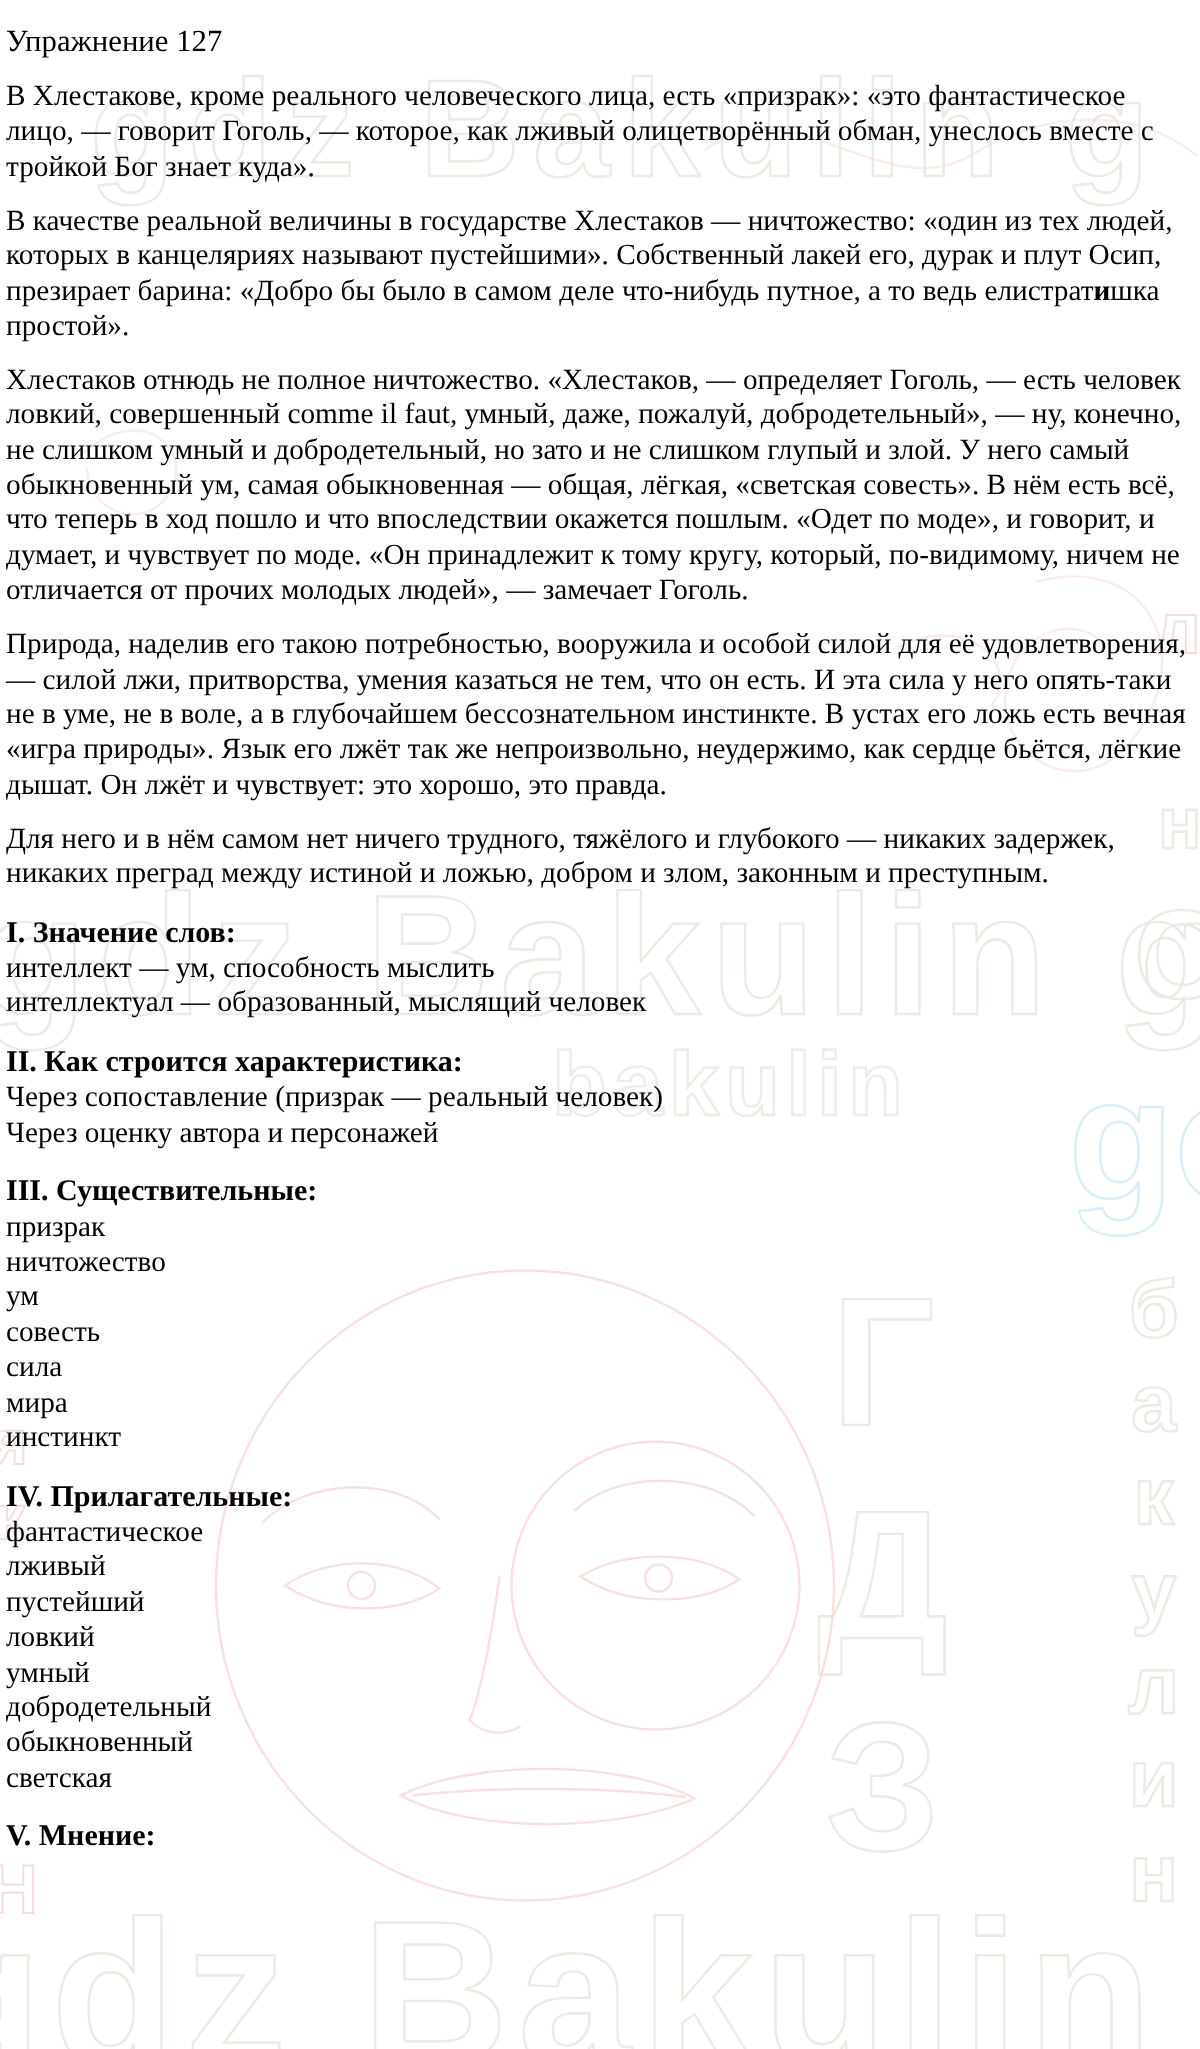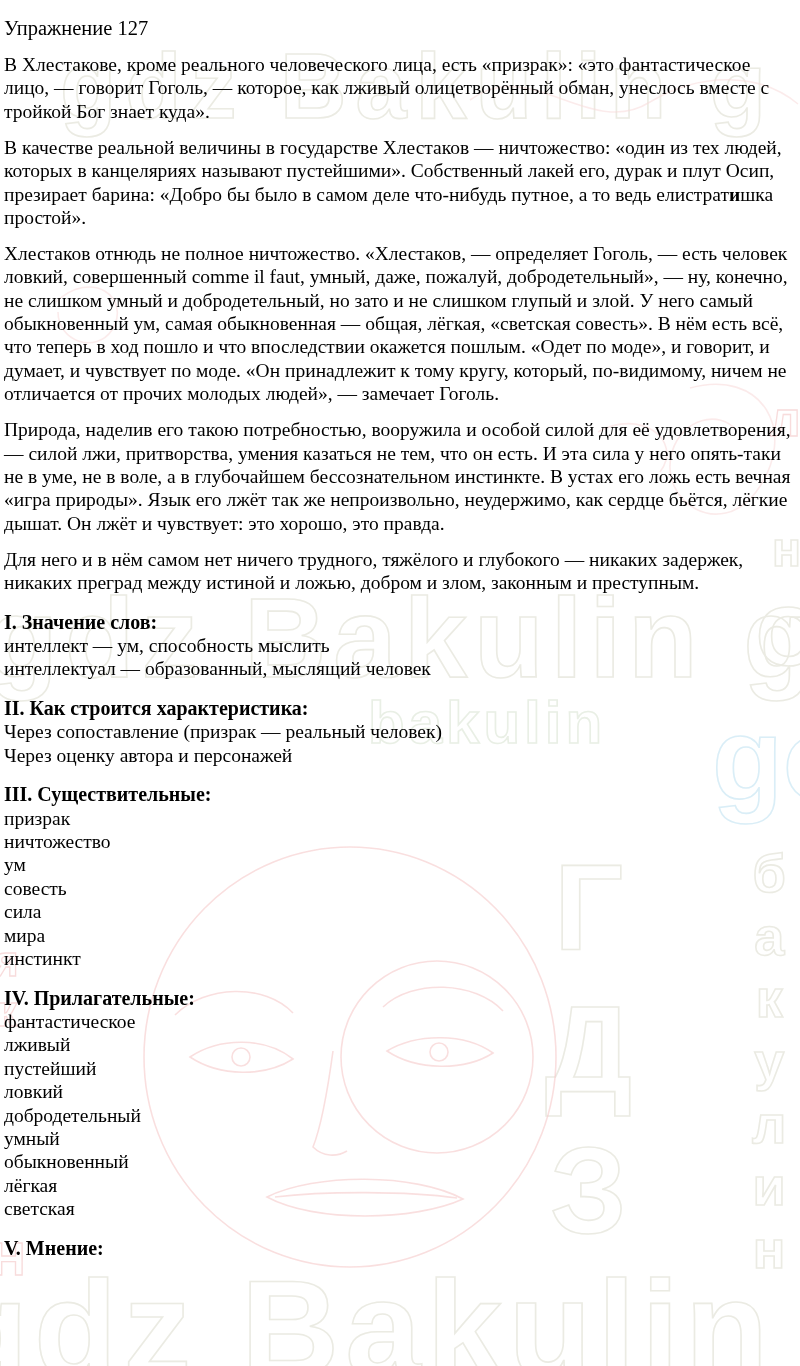--- a/index.html
+++ b/index.html
@@ -134,23 +134,22 @@
         <div class="sec-line">сила</div>
         <div class="sec-line">мира</div>
         <div class="sec-line">инстинкт</div>
       </div>
       <div class="section">
         <div class="sec-head">IV. Прилагательные:</div>
         <div class="sec-line">фантастическое</div>
         <div class="sec-line">лживый</div>
         <div class="sec-line">пустейший</div>
         <div class="sec-line">ловкий</div>
+        <div class="sec-line">умный</div>
         <div class="sec-line">добродетельный</div>
-        <div class="sec-line">умный</div>
         <div class="sec-line">обыкновенный</div>
-        <div class="sec-line">лёгкая</div>
         <div class="sec-line">светская</div>
       </div>
       <div class="section">
         <div class="sec-head">V. Мнение:</div>
       </div>
     </div>
 </div>
 
 </body></html>

